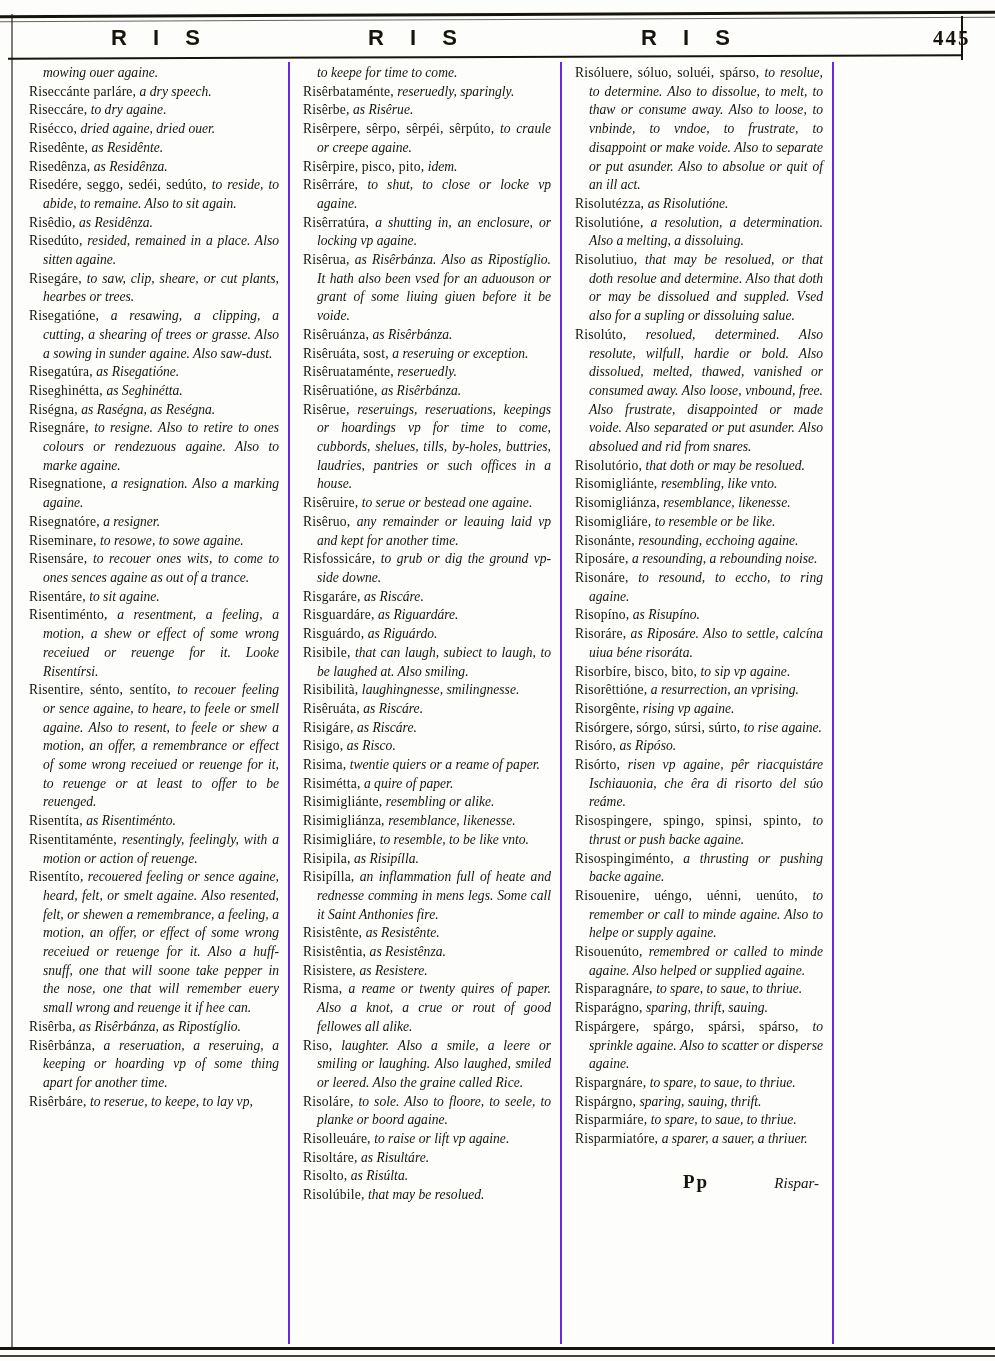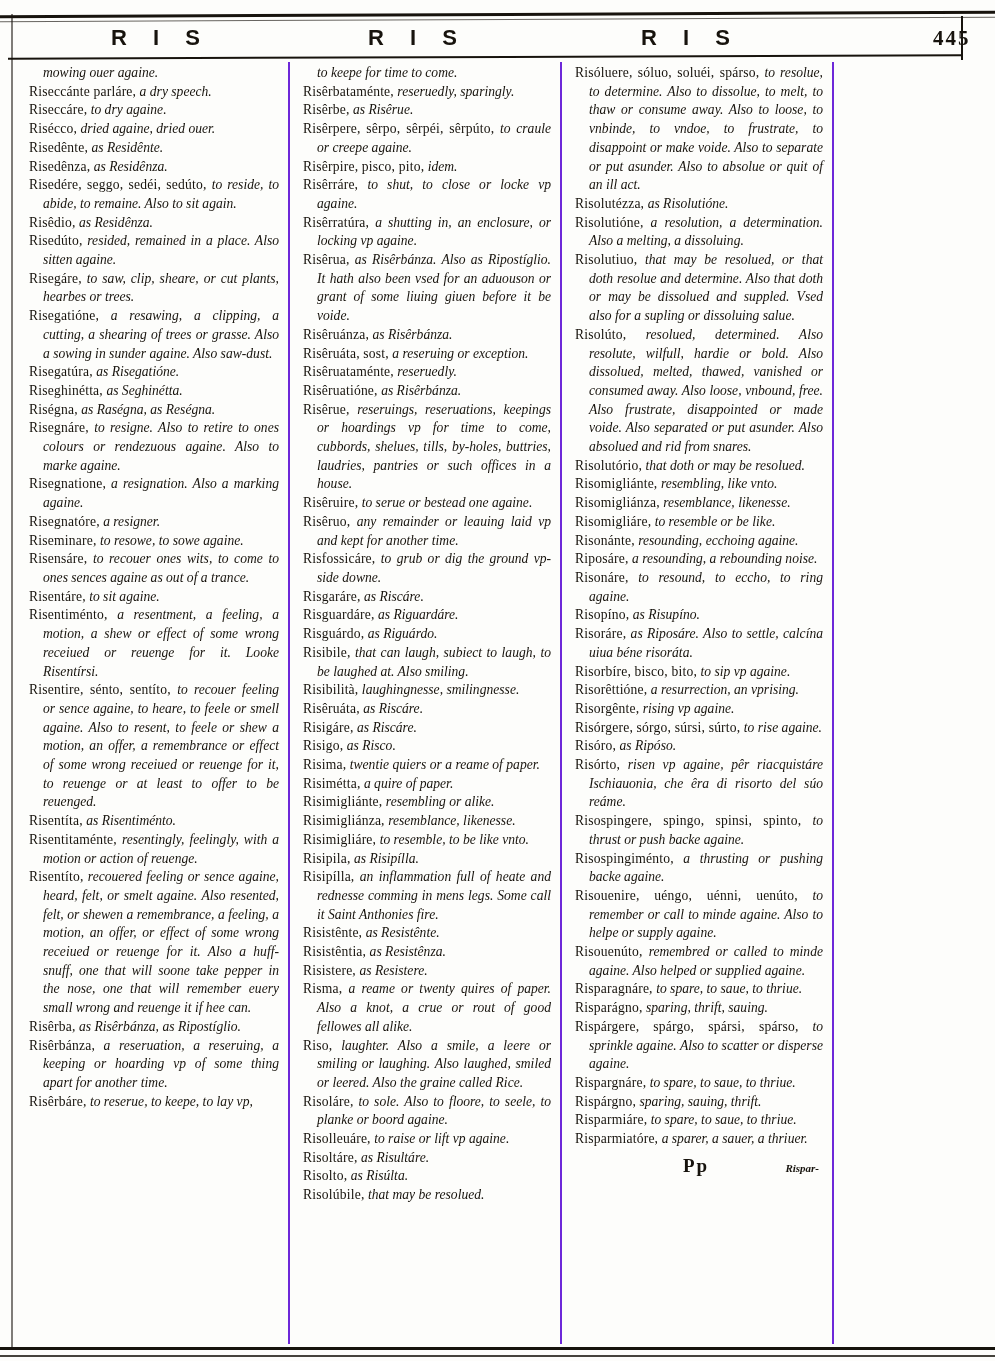--- a/index.html
+++ b/index.html
@@ -48,25 +48,25 @@
     margin:0;
     font-size:13.6px;line-height:18.7px;
     font-style:italic;
     text-align:justify;
     padding-left:14px;text-indent:-14px;
   }
   .entry .headword{font-style:normal;letter-spacing:.2px;}
   .entry.cont{padding-left:14px;text-indent:0;}
 
   .colfooter{
-    display:flex;align-items:baseline;margin-top:6px;
+    display:flex;align-items:baseline;margin-top:22px;
     font-style:normal;
   }
   .sig{margin-left:108px;font-size:19px;letter-spacing:2px;font-weight:bold;}
-  .catchword{margin-left:auto;margin-right:4px;font-size:11px;font-weight:bold;font-style:italic;}
+  .catchword{margin-left:auto;margin-right:4px;font-size:15px;font-weight:normal;font-style:italic;}
 </style>
 </head>
 <body>
 
 <div class="rule" id="rule-top-1"></div>
 <div class="rule" id="rule-top-2"></div>
 <div class="rule" id="rule-left-border"></div>
 <div class="rule" id="rule-header-right"></div>
 
 <div class="header">

